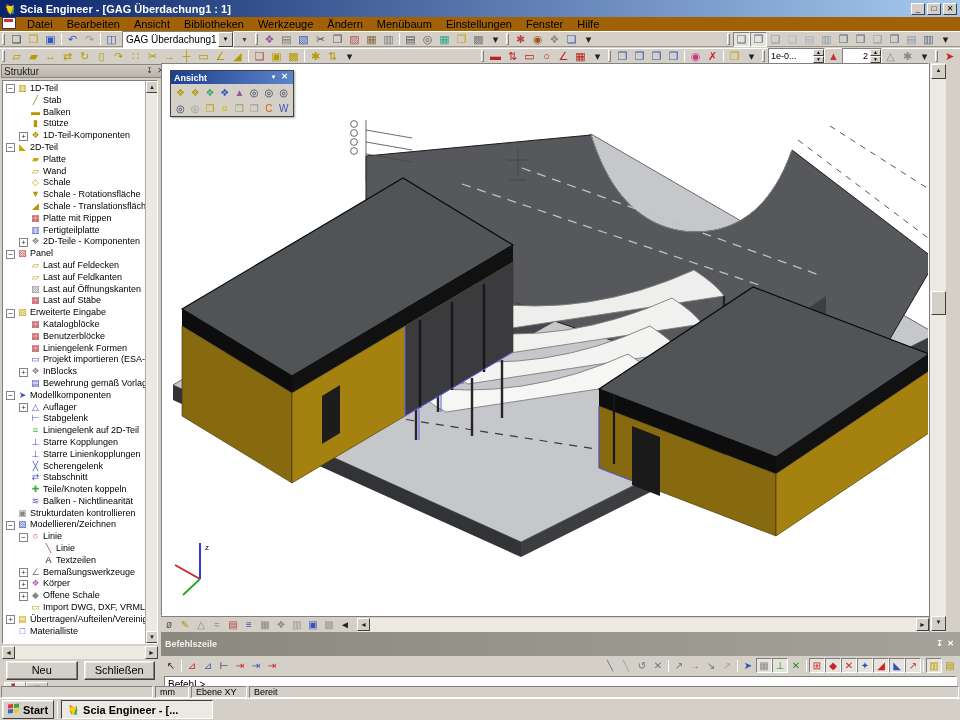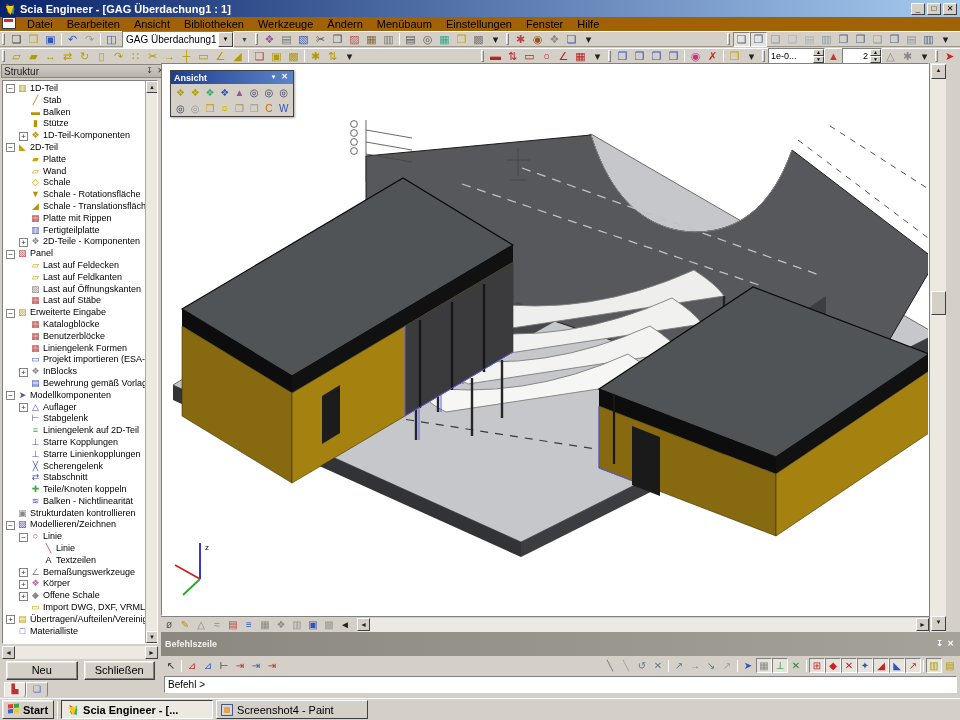--- a/index.html
+++ b/index.html
@@ -1032,20 +1032,27 @@
           <span class="tbi">
             <span class="g" style="color: rgb(179, 155, 0);">▤</span>
           </span>
         </span>
     </div>
     <div id="cmd-input-row">
       <input id="cmd-input" value="Befehl &gt;" style="">
     </div>
   </div>
 
+  <div id="statusbar">
+
+  <span class="scell" style="width: 152px;"><span></span></span>
+      <span class="scell" style="width: 34px;"><span>mm</span></span>
+      <span class="scell" style="width: 56px;"><span>Ebene XY</span></span>
+      <span class="scell" style="width: 710px;"><span>Bereit</span></span>
+    </div>
 
   <div id="taskbar">
     <span id="start-btn">
       <span class="winflag">
           <i></i>
           <i></i>
           <i></i>
           <i></i>
         </span>
       <span>Start</span>
@@ -1053,20 +1060,16 @@
     <span class="tb-sep-v"></span>
     <span id="tasks" style="display:flex;gap:3px;">
         <span class="taskbtn active">
           <span class="scia-logo">
             <i class="p1"></i>
             <i class="p2"></i>
             <i class="p3"></i>
           </span>
           <span>Scia Engineer - [...</span>
         </span>
-        <span class="taskbtn">
-          <span class="paint-ico"></span>
-          <span>Screenshot4 - Paint</span>
-        </span>
       </span>
   </div>
 
 </div>
 
 </body></html>

